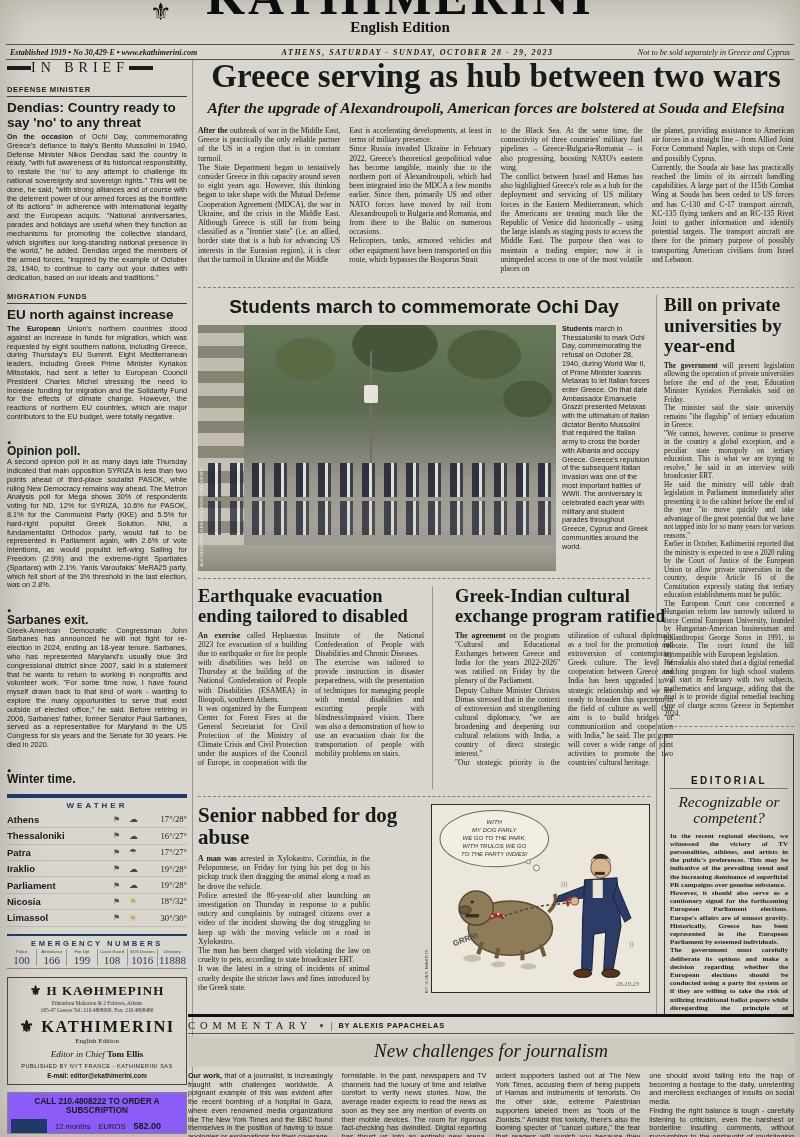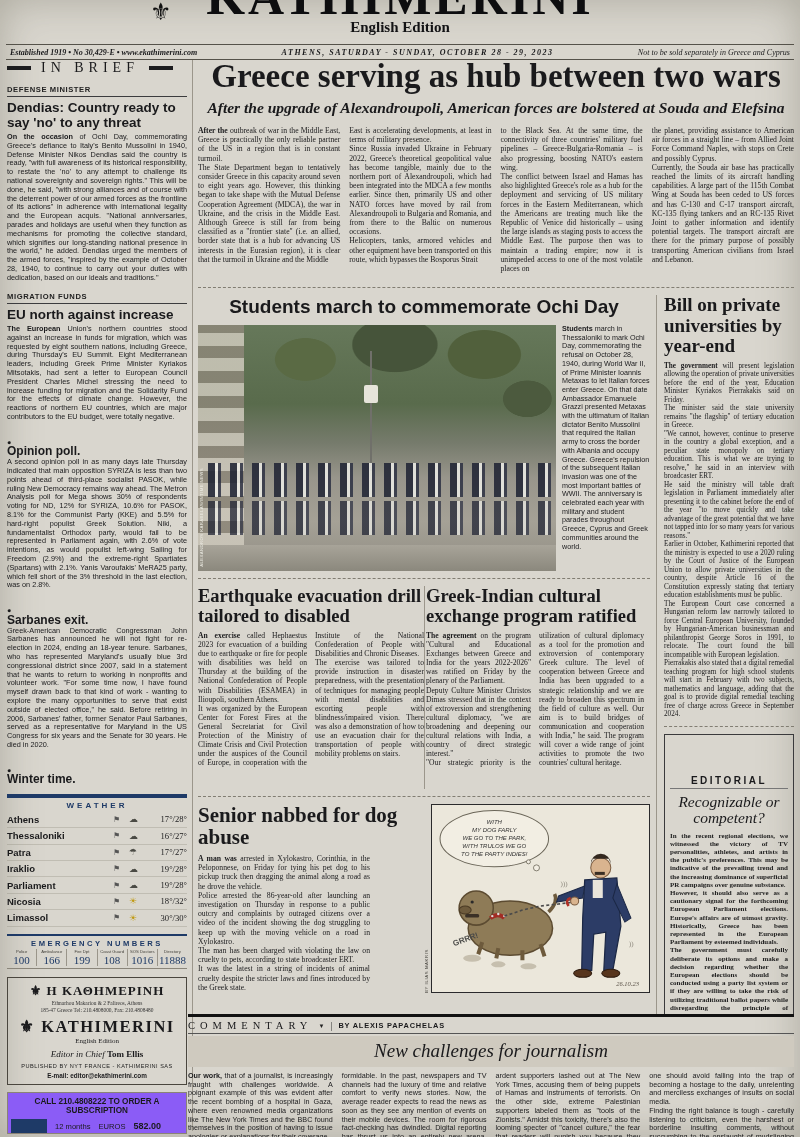--- a/index.html
+++ b/index.html
@@ -13,21 +13,21 @@
   .eagle{position:absolute;left:150px;top:0;font-size:24px;line-height:24px;color:#111;}
   .mast-edition{font-size:15px;font-weight:bold;margin-top:-3px;color:#131315;}
   .dateline{position:absolute;top:44px;left:6px;right:6px;height:14px;border-top:1px solid #5a5throughout throughout;border-top:1px solid #55524a;border-bottom:1px solid #55524a;
             display:flex;justify-content:space-between;align-items:center;padding:0 4px;font-size:8px;}
   .dl-left{font-style:italic;font-weight:bold;}
   .dl-center{font-weight:bold;font-style:italic;letter-spacing:1.5px;}
   .dl-right{font-style:italic;}
   
   .left-col{position:absolute;top:60px;left:7px;width:180px;bottom:3px;display:flex;flex-direction:column;overflow:hidden;}
   .briefs-flow{min-height:0;overflow:hidden;}
-  .inbrief-head{display:flex;align-items:center;gap:10px;margin-bottom:6px;}
+  .inbrief-head{display:flex;align-items:center;gap:0;margin-bottom:6px;}
   .inbrief-bar{height:4px;background:#1c1c1e;flex:0 0 24px;}
   .inbrief-title{font-size:14px;letter-spacing:5px;font-weight:normal;white-space:nowrap;}
   .kicker{font-family:"Liberation Sans",sans-serif;font-weight:bold;font-size:7.6px;letter-spacing:.6px;
           border-bottom:1px solid #3c3c3e;padding-bottom:2px;margin-top:9px;color:#222;}
   .brief-title{font-family:"Liberation Sans",sans-serif;font-weight:bold;font-size:13.5px;line-height:14.5px;margin:4px 0 3px;}
   .brief-body{font-family:"Liberation Sans",sans-serif;font-size:7.3px;line-height:8.8px;text-align:justify;white-space:pre-line;}
   .bullet-item{margin-top:8px;}
   .bullet-title{font-family:"Liberation Sans",sans-serif;font-weight:bold;font-size:12px;}
   .bottom-group{margin-top:auto;}
   .w-rule{height:3px;background:#1e3a67;border-bottom:1px solid #1e3a67;margin-top:8px;}
@@ -86,21 +86,21 @@
   .photo .marchers1,.photo .marchers2{position:absolute;left:10px;right:0;height:34px;filter:blur(.5px);background:
      repeating-linear-gradient(90deg,rgba(32,36,52,.88) 0 7px,rgba(238,238,232,.85) 7px 10px,rgba(44,48,66,.85) 10px 13px,transparent 13px 22px);}
   .photo .marchers1{top:138px;}
   .photo .marchers2{top:176px;opacity:.85;}
   .photo .road{position:absolute;left:0;bottom:0;height:26px;width:100%;background:linear-gradient(180deg,#a8a499,#8b887d);}
   .photo-credit{position:absolute;left:1px;bottom:4px;writing-mode:vertical-rl;transform:rotate(180deg);
      font-family:"Liberation Sans",sans-serif;font-size:4.3px;letter-spacing:.4px;color:#ecebe3;}
   .caption{width:88px;font-family:"Liberation Sans",sans-serif;font-size:7.2px;line-height:8.7px;}
   .two-arts{display:flex;margin-top:2px;}
   .art{width:226px;flex:0 0 226px;}
-  .art + .art{border-left:1px solid #9b968b;padding-left:1px;width:218px;flex:0 0 218px;}
+  .art + .art{border-left:1px solid #9b968b;padding-left:22px;width:218px;flex:0 0 218px;margin-left:8px;}
   .art-headline{font-weight:bold;font-size:18.5px;line-height:20px;margin-bottom:5px;}
   .art-body{columns:2;column-gap:8px;font-size:7.6px;line-height:9.1px;text-align:justify;white-space:pre-line;height:158px;overflow:hidden;}
   .bottom-row{display:flex;margin-top:4px;gap:4px;}
   .senior{width:222px;flex:0 0 222px;}
   .senior-headline{font-weight:bold;font-size:21px;line-height:22px;margin-bottom:6px;}
   .senior-body{width:172px;font-size:7.7px;line-height:9.2px;text-align:justify;white-space:pre-line;}
   .cartoon-wrap{display:flex;flex:1;}
   .vert-credit{writing-mode:vertical-rl;transform:rotate(180deg);font-family:"Liberation Sans",sans-serif;
      font-size:4.3px;color:#44423c;letter-spacing:.6px;margin-right:2px;align-self:flex-end;}
   .cartoon-box{border:1px solid #2a2a2c;background:#ebe7db;height:187px;flex:1;position:relative;overflow:hidden;}
@@ -315,21 +315,21 @@
             <div class="marchers2"></div>
             <div class="road"></div>
             <div class="photo-credit">ALEXANDROS KARABELAS/INTIME NEWS</div>
           </div>
           <div class="caption"><b class="lead">Students</b> <span>march in Thessaloniki to mark Ochi Day, commemorating the refusal on October 28, 1940, during World War II, of Prime Minister Ioannis Metaxas to let Italian forces enter Greece. On that date Ambassador Emanuele Grazzi presented Metaxas with the ultimatum of Italian dictator Benito Mussolini that required the Italian army to cross the border with Albania and occupy Greece. Greece's repulsion of the subsequent Italian invasion was one of the most important battles of WWII. The anniversary is celebrated each year with military and student parades throughout Greece, Cyprus and Greek communities around the world.</span></div>
         </div>
         <div class="dashdiv"></div>
 
         <div class="two-arts">
           <div class="art">
-            <div class="art-headline">Earthquake evacuation drill tailored to disabled</div>
+            <div class="art-headline">Earthquake evacuation ending tailored to disabled</div>
             <div class="art-body"><b class="lead">An exercise</b> <span>called Hephaestus 2023 for evacuation of a building due to earthquake or fire for people with disabilities was held on Thursday at the building of the National Confederation of People with Disabilities (ESAMEA) in Ilioupoli, southern Athens.
 It was organized by the European Center for Forest Fires at the General Secretariat for Civil Protection of the Ministry of Climate Crisis and Civil Protection under the auspices of the Council of Europe, in cooperation with the Institute of the National Confederation of People with Disabilities and Chronic Diseases.
 The exercise was tailored to provide instruction in disaster preparedness, with the presentation of techniques for managing people with mental disabilities and escorting people with blindness/impaired vision. There was also a demonstration of how to use an evacuation chair for the transportation of people with mobility problems on stairs.</span></div>
           </div>
           <div class="art">
             <div class="art-headline">Greek-Indian cultural exchange program ratified</div>
             <div class="art-body"><b class="lead">The agreement</b> <span>on the program "Cultural and Educational Exchanges between Greece and India for the years 2022-2026" was ratified on Friday by the plenary of the Parliament.
 Deputy Culture Minister Christos Dimas stressed that in the context of extroversion and strengthening cultural diplomacy, "we are broadening and deepening our cultural relations with India, a country of direct strategic interest."
 "Our strategic priority is the utilization of cultural diplomacy as a tool for the promotion and extroversion of contemporary Greek culture. The level of cooperation between Greece and India has been upgraded to a strategic relationship and we are ready to broaden this spectrum in the field of culture as well. Our aim is to build bridges of communication and cooperation with India," he said. The program will cover a wide range of joint activities to promote the two countries' cultural heritage.</span></div>
           </div>

